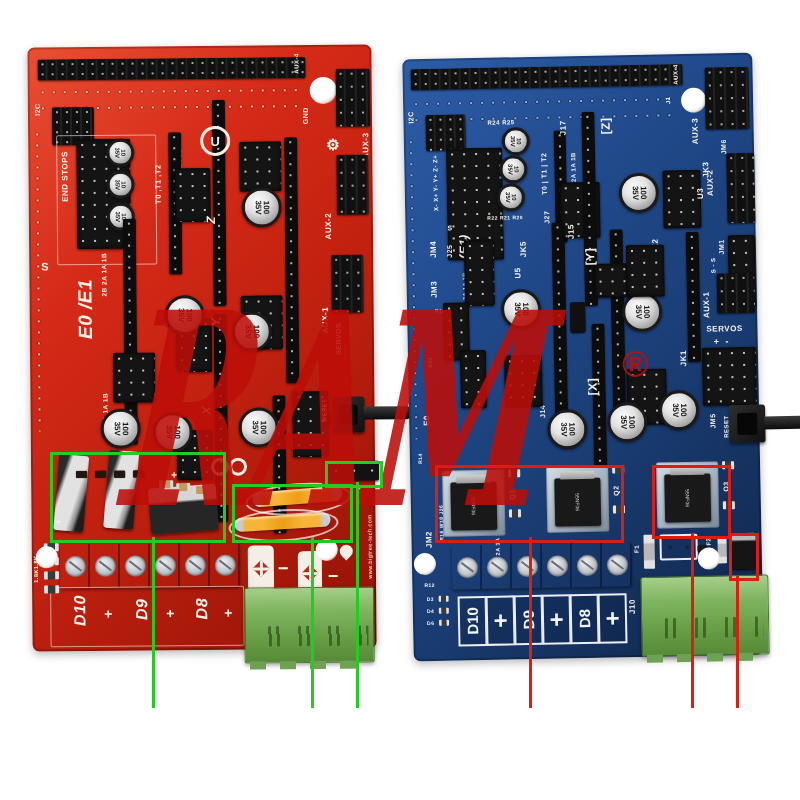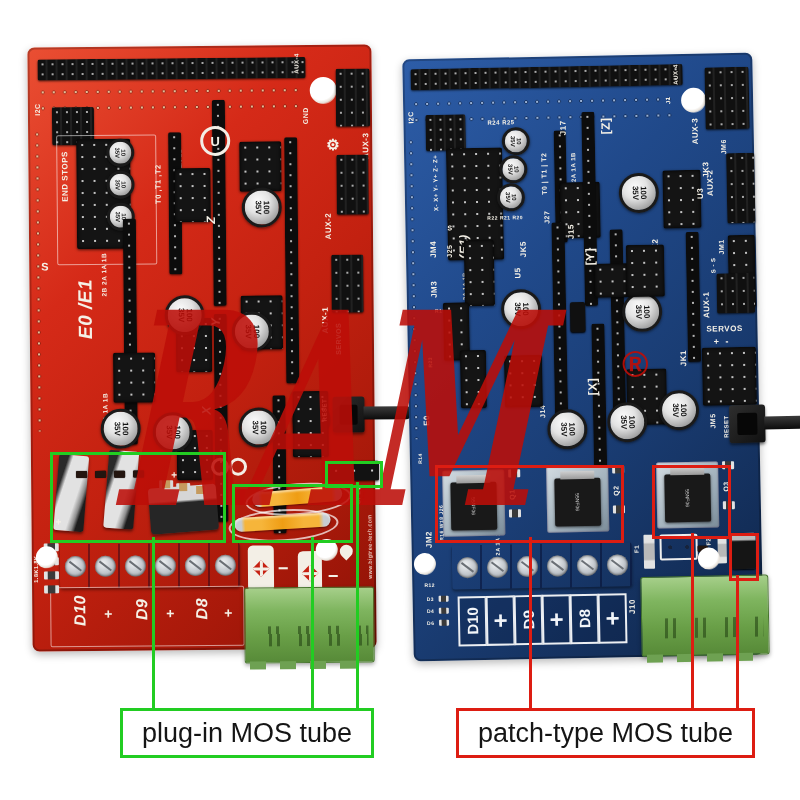--- a/index.html
+++ b/index.html
@@ -408,23 +408,21 @@
 
   <div id="wm" style="left:140px;top:290px;">RAM</div>
   <div id="wmreg" style="left:622px;top:344px;">®</div>
 
   <div class="arect green" style="left:50px;top:452px;width:170px;height:85px;"></div>
   <div class="arect green" style="left:232px;top:484px;width:115px;height:53px;"></div>
   <div class="arect green" style="left:325px;top:461px;width:52px;height:21px;"></div>
   <div class="aline greenbg" style="left:152px;top:537px;height:171px;"></div>
   <div class="aline greenbg" style="left:311px;top:537px;height:171px;"></div>
   <div class="aline greenbg" style="left:356px;top:482px;height:226px;"></div>
-  <div class="albl green" style="left:120px;top:708px;width:248px;height:44px;">plug-in MOS tube</div>
 
   <div class="arect redc" style="left:435px;top:465px;width:183px;height:72px;"></div>
   <div class="arect redc" style="left:652px;top:465px;width:73px;height:68px;"></div>
   <div class="arect redc" style="left:729px;top:533px;width:24px;height:42px;"></div>
   <div class="aline redbg" style="left:529px;top:537px;height:171px;"></div>
   <div class="aline redbg" style="left:691px;top:533px;height:175px;"></div>
   <div class="aline redbg" style="left:736px;top:575px;height:133px;"></div>
-  <div class="albl redc" style="left:456px;top:708px;width:293px;height:44px;">patch-type MOS tube</div>
 
 </div>
 
 </body></html>

